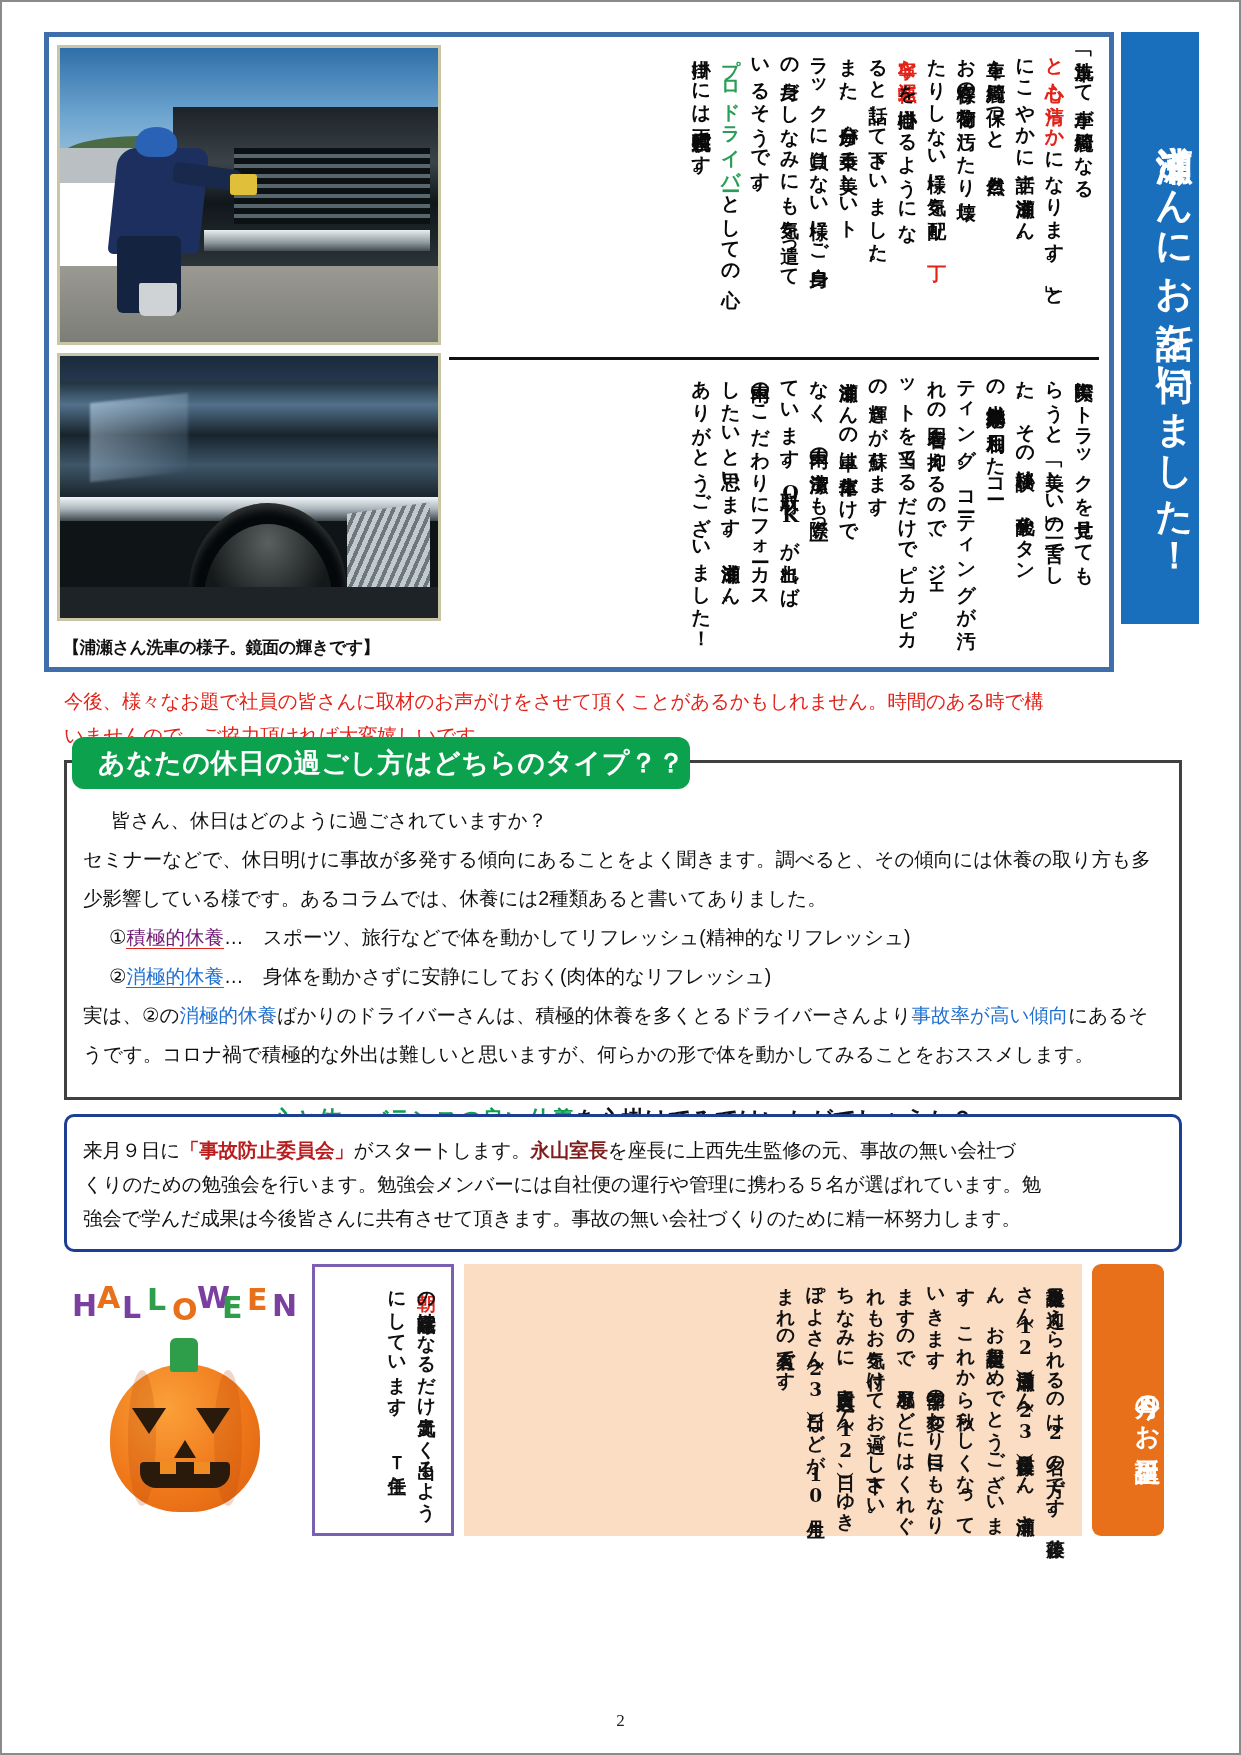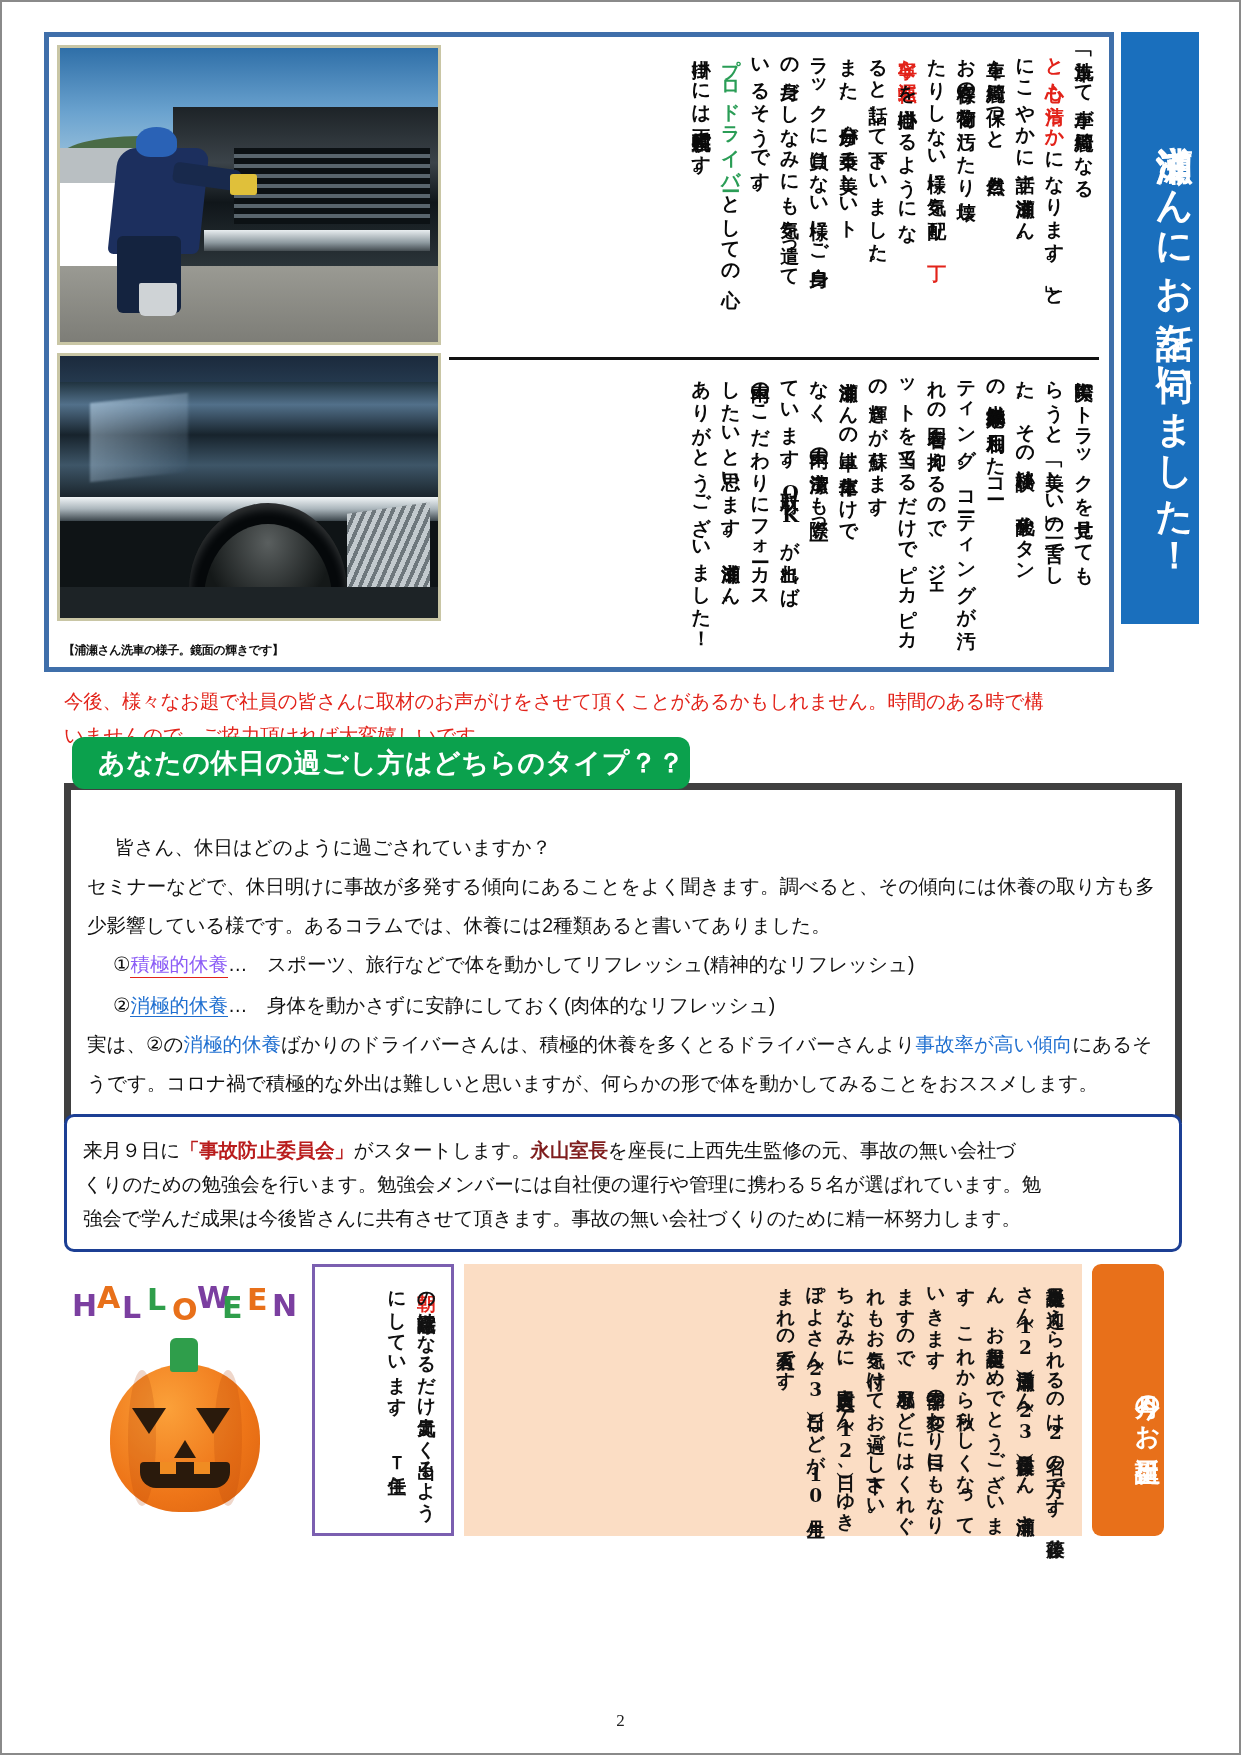--- a/index.html
+++ b/index.html
@@ -88,21 +88,21 @@
     background:#05080a;box-shadow:inset 0 6px 10px rgba(255,255,255,.18);}
   .ph2-tire{position:absolute;left:38%;top:64%;width:34%;height:36%;
     background:radial-gradient(ellipse at 50% 20%,#5a5f5f,#141818 70%);
     border-top-left-radius:50% 80%;border-top-right-radius:50% 80%;}
   .ph2-ground{position:absolute;left:0;top:88%;width:100%;height:12%;background:#1d2326;}
   .ph2-grate{position:absolute;right:2%;top:58%;width:22%;height:34%;
     background:repeating-linear-gradient(115deg,#c3cace 0 5px,#6e777c 5px 9px);
     transform:skewY(-8deg);}
   .photo-caption{
     position:absolute;left:6px;bottom:-2px;
-    font-size:12px;font-weight:bold;color:#111;
+    font-size:17px;font-weight:bold;color:#111;
     letter-spacing:-0.5px;white-space:nowrap;
     text-shadow:0 0 3px #fff,0 0 3px #fff,0 0 3px #fff;
   }
 
   
   .vtext-area{
     position:absolute;left:400px;top:8px;width:650px;height:612px;
   }
   .vblock{
     writing-mode:vertical-rl;
@@ -143,41 +143,41 @@
 
   
   .red-notice{
     position:absolute;left:62px;top:682px;width:1120px;
     color:#e2231a;font-weight:normal;font-size:19.5px;line-height:1.75;
     letter-spacing:-0.2px;
   }
 
   
   .green-box{
-    position:absolute;left:62px;top:781px;width:1118px;height:340px;
-    border:7px solid #404040;
+    position:absolute;left:62px;top:758px;width:1118px;height:340px;
+    border:3px solid #404040;
     box-sizing:border-box;background:#fff;
   }
   .green-tab{
     position:absolute;left:70px;top:735px;width:618px;height:52px;
     background:#0ba14d;border-radius:12px;
     color:#fff;font-weight:bold;font-size:27px;
     display:flex;align-items:center;
     padding-left:26px;box-sizing:border-box;
     letter-spacing:0.5px;
     z-index:3;
   }
   .green-body{
     position:absolute;left:16px;top:38px;right:16px;
     font-size:19.5px;color:#111;line-height:2.0;font-weight:500;
   }
   .green-body .indent{padding-left:28px;}
   .gb-line{white-space:nowrap;}
   .item-line{padding-left:26px;white-space:nowrap;}
-  .u-red{color:#8b5cf6;border-bottom:1.5px solid #e2231a;font-family:Liberation Mono, monospace;}
+  .u-red{color:#701a75;border-bottom:1.5px solid #e2231a;}
   .u-blue{color:#1f6fd0;border-bottom:1.5px solid #1f6fd0;}
   .t-blue{color:#1f6fd0;}
   .green-closing{
     text-align:center;color:#0f9d4f;font-weight:bold;font-size:23px;
     margin-top:22px;
   }
   .green-closing .blk{color:#111;}
 
   
   .blue-box{

